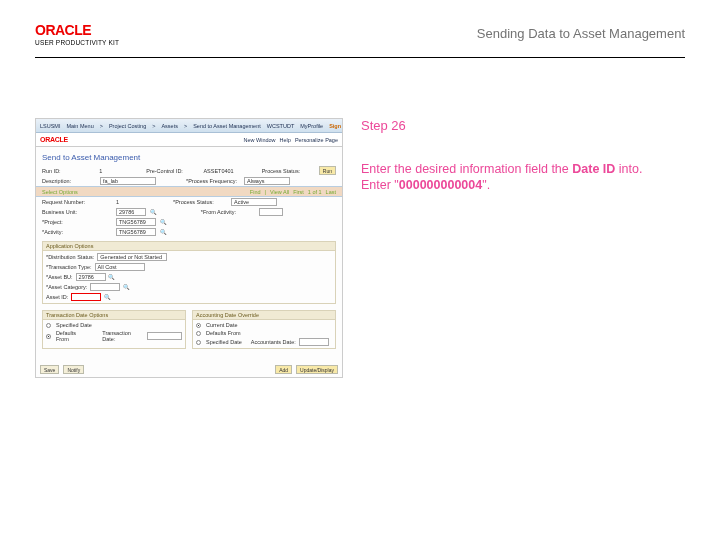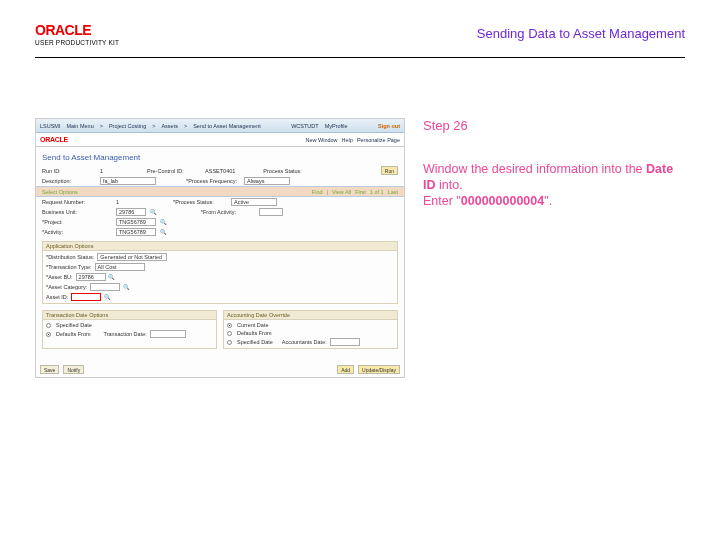--- a/index.html
+++ b/index.html
@@ -31,33 +31,33 @@
     letter-spacing: -0.5px;
     margin-bottom: 1px;
   }
   .logo-sub {
     font-size: 6.5px;
     letter-spacing: 0.2px;
     color: #000;
   }
   .doc-title {
     font-size: 13px;
-    color: #6d28d9;
+    color: #737373;
     margin-top: 4px;
   }
   .content {
     position: absolute;
     top: 118px;
     left: 35px;
     right: 35px;
     display: flex;
     gap: 18px;
   }
   .screenshot {
-    width: 370px;
+    width: 308px;
     height: 260px;
     border: 1px solid #ccc;
     background: #fdfdfd;
     font-size: 5.5px;
     color: #333;
     position: relative;
     overflow: hidden;
   }
   .ss-topbar {
     height: 14px;
@@ -288,17 +288,17 @@
       <span class="r">
         <span class="ss-btn y">Add</span>
         <span class="ss-btn y">Update/Display</span>
       </span>
     </div>
   </div>
 
   <div class="txt">
     <div class="step">Step 26</div>
     <div>
-      <span>Window the desired information into the </span><b>Date ID</b><span> into.</span><br>
+      <span>Enter the desired information field the </span><b>Date ID</b><span> into.</span><br>
       <span>Enter "</span><b>000000000004</b><span>".</span>
     </div>
   </div>
 </div>
 
 </body></html>

